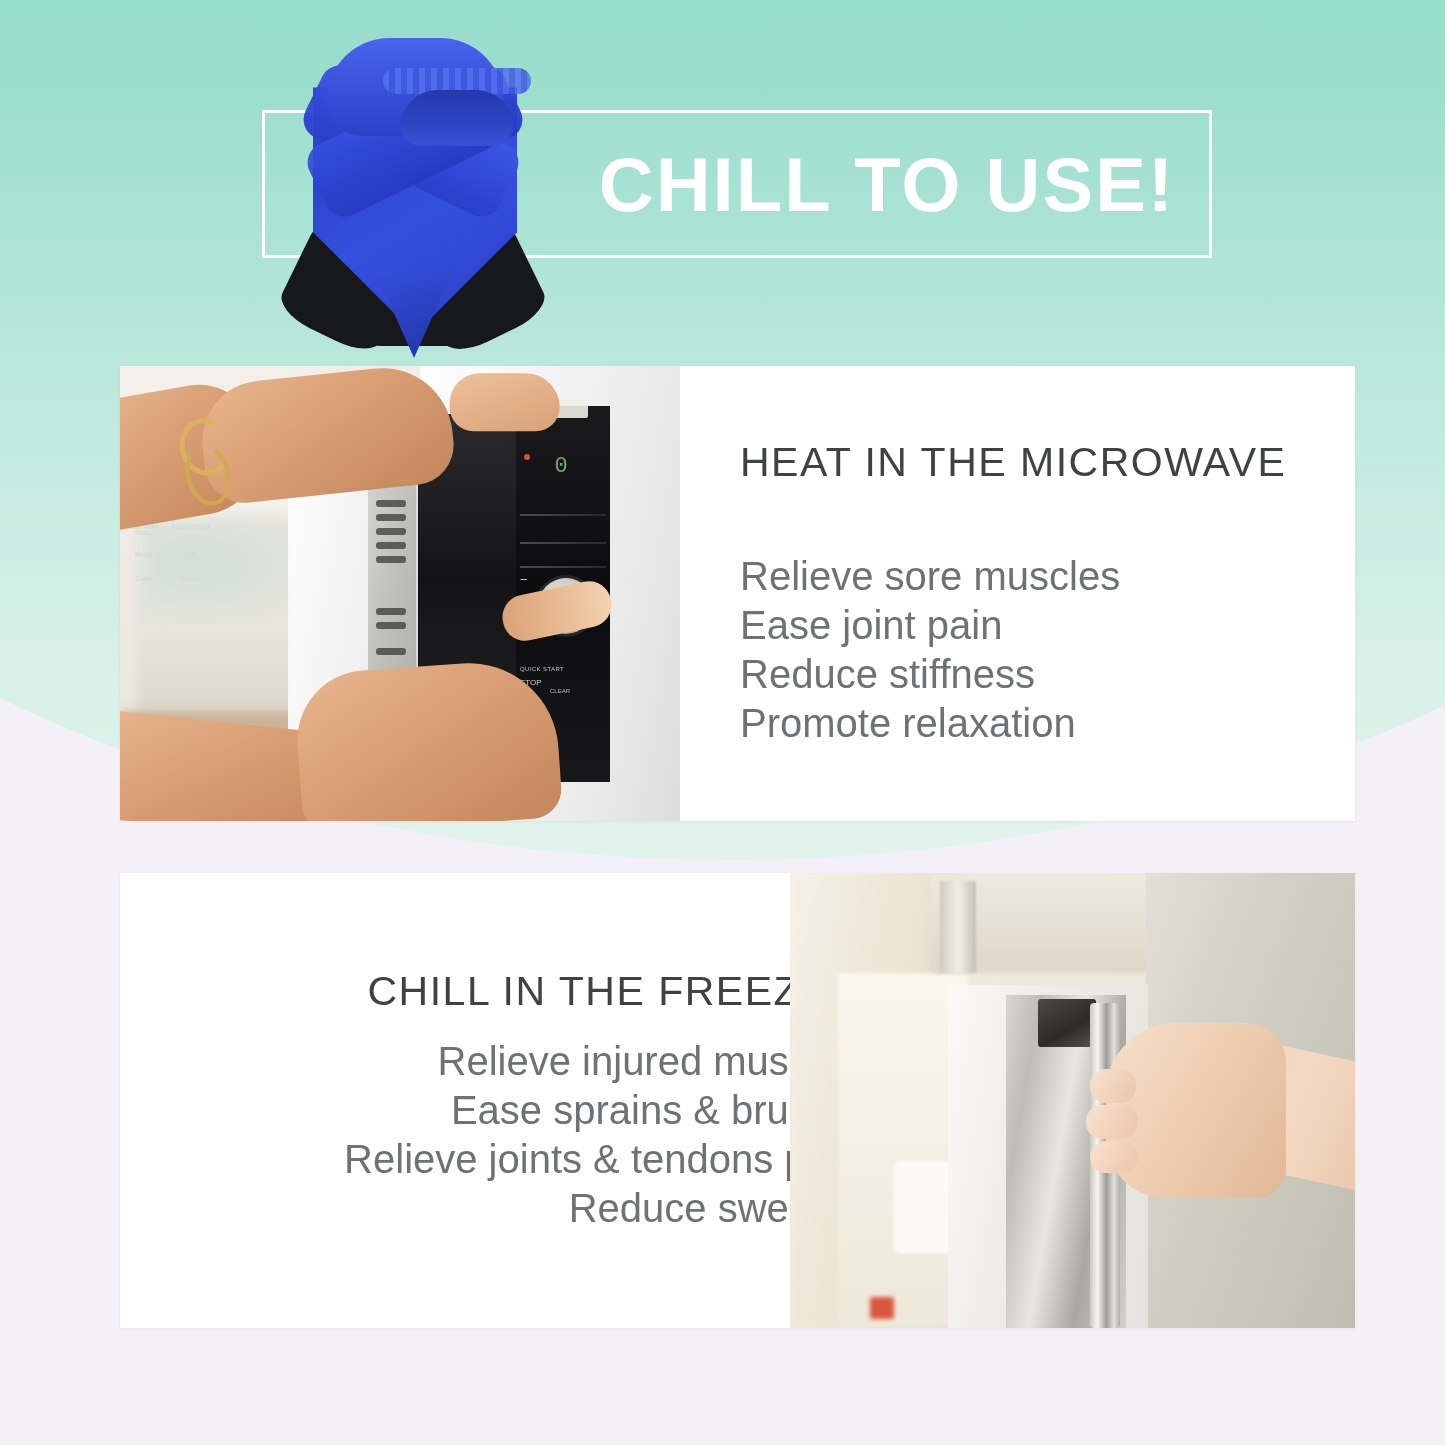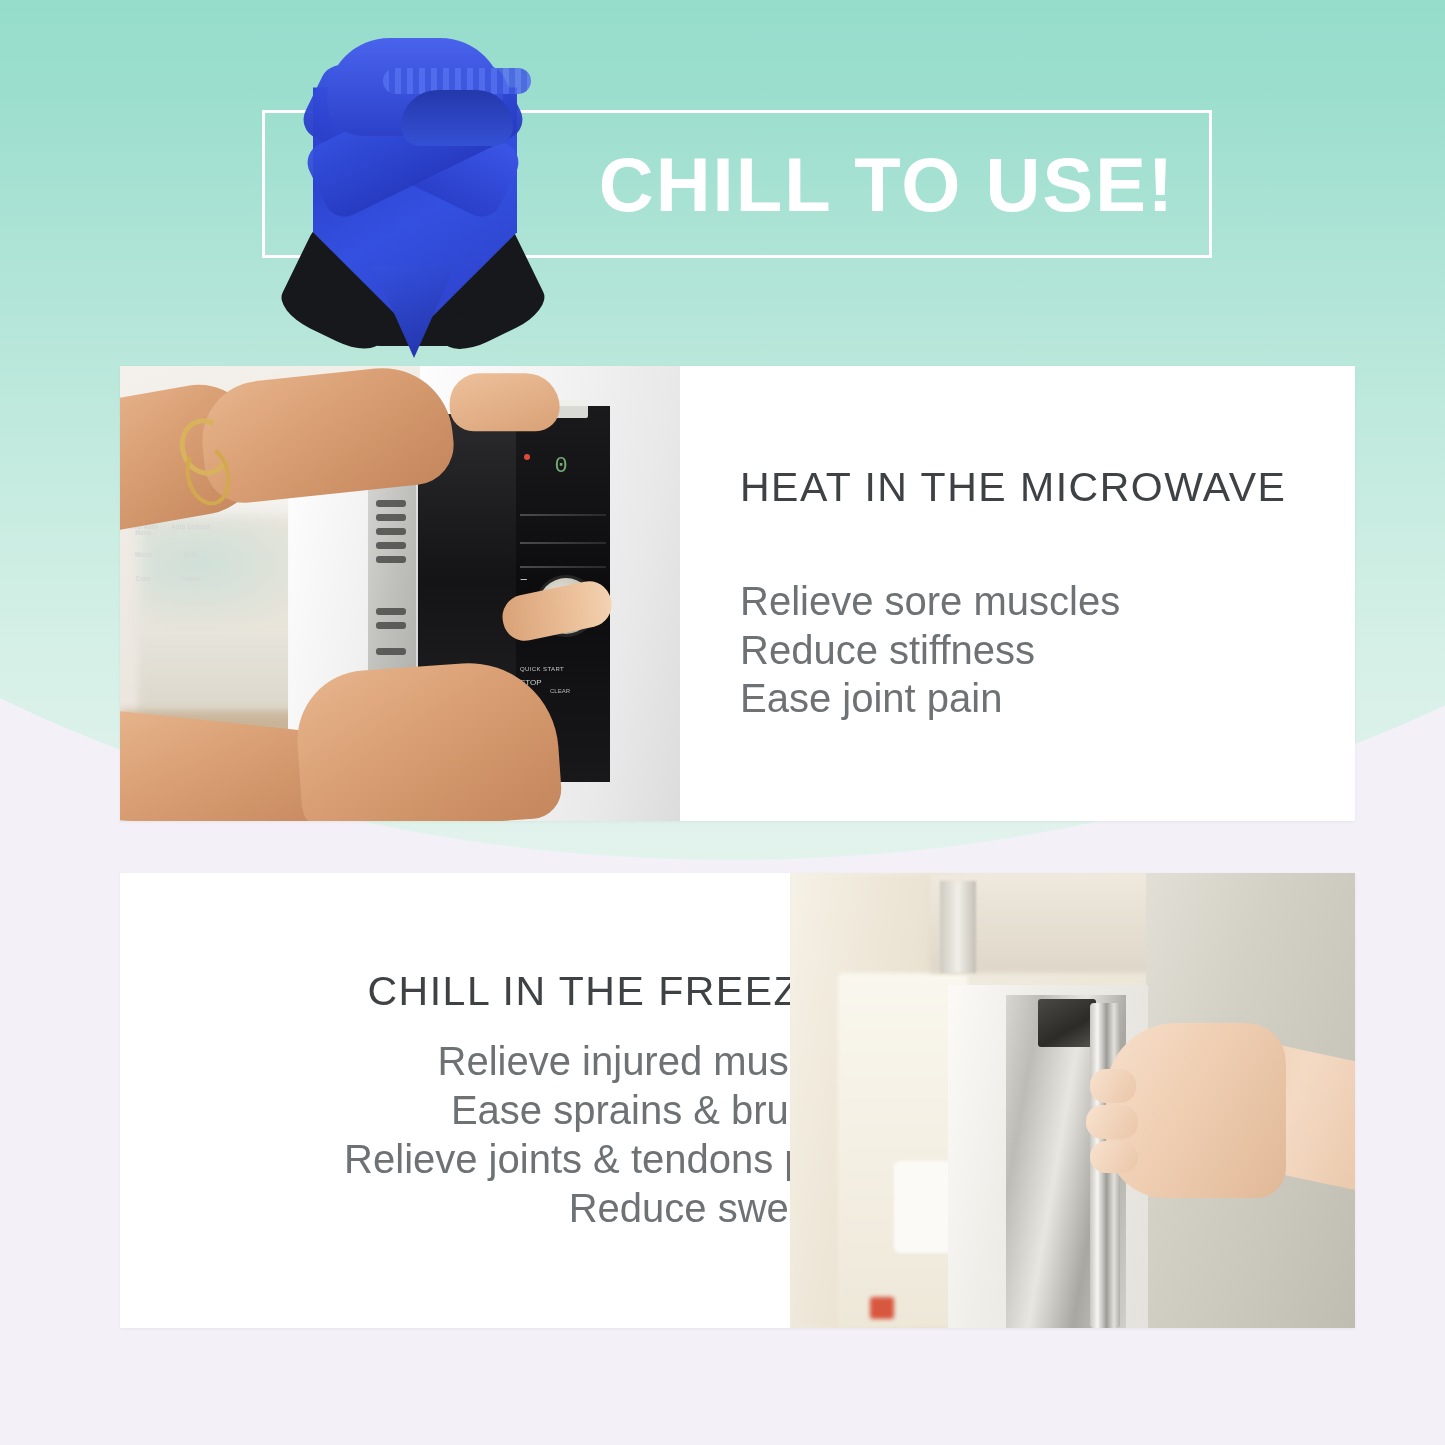--- a/index.html
+++ b/index.html
@@ -392,22 +392,23 @@
         <div class="hand arm-bottom"></div>
         <div class="hand hand-bottom"></div>
         <div class="finger-point"></div>
       </div>
     </div>
 
     <div class="copy" id="copy-heat">
       <div class="sect-title">HEAT IN THE MICROWAVE</div>
       <ul class="benefit-list">
         <li class="benefit">Relieve sore muscles</li>
+        <li class="benefit">Ease joint pain</li>
         <li class="benefit">Reduce stiffness</li>
-        <li class="benefit">Ease joint pain</li>
+        <li class="benefit">Promote relaxation</li>
       </ul>
     </div>
   </div>
 
   <div class="card" id="card-chill">
 
     <div class="copy" id="copy-chill">
       <div class="sect-title">CHILL IN THE FREEZER</div>
       <ul class="benefit-list">
         <li class="benefit">Relieve injured muscles</li>

